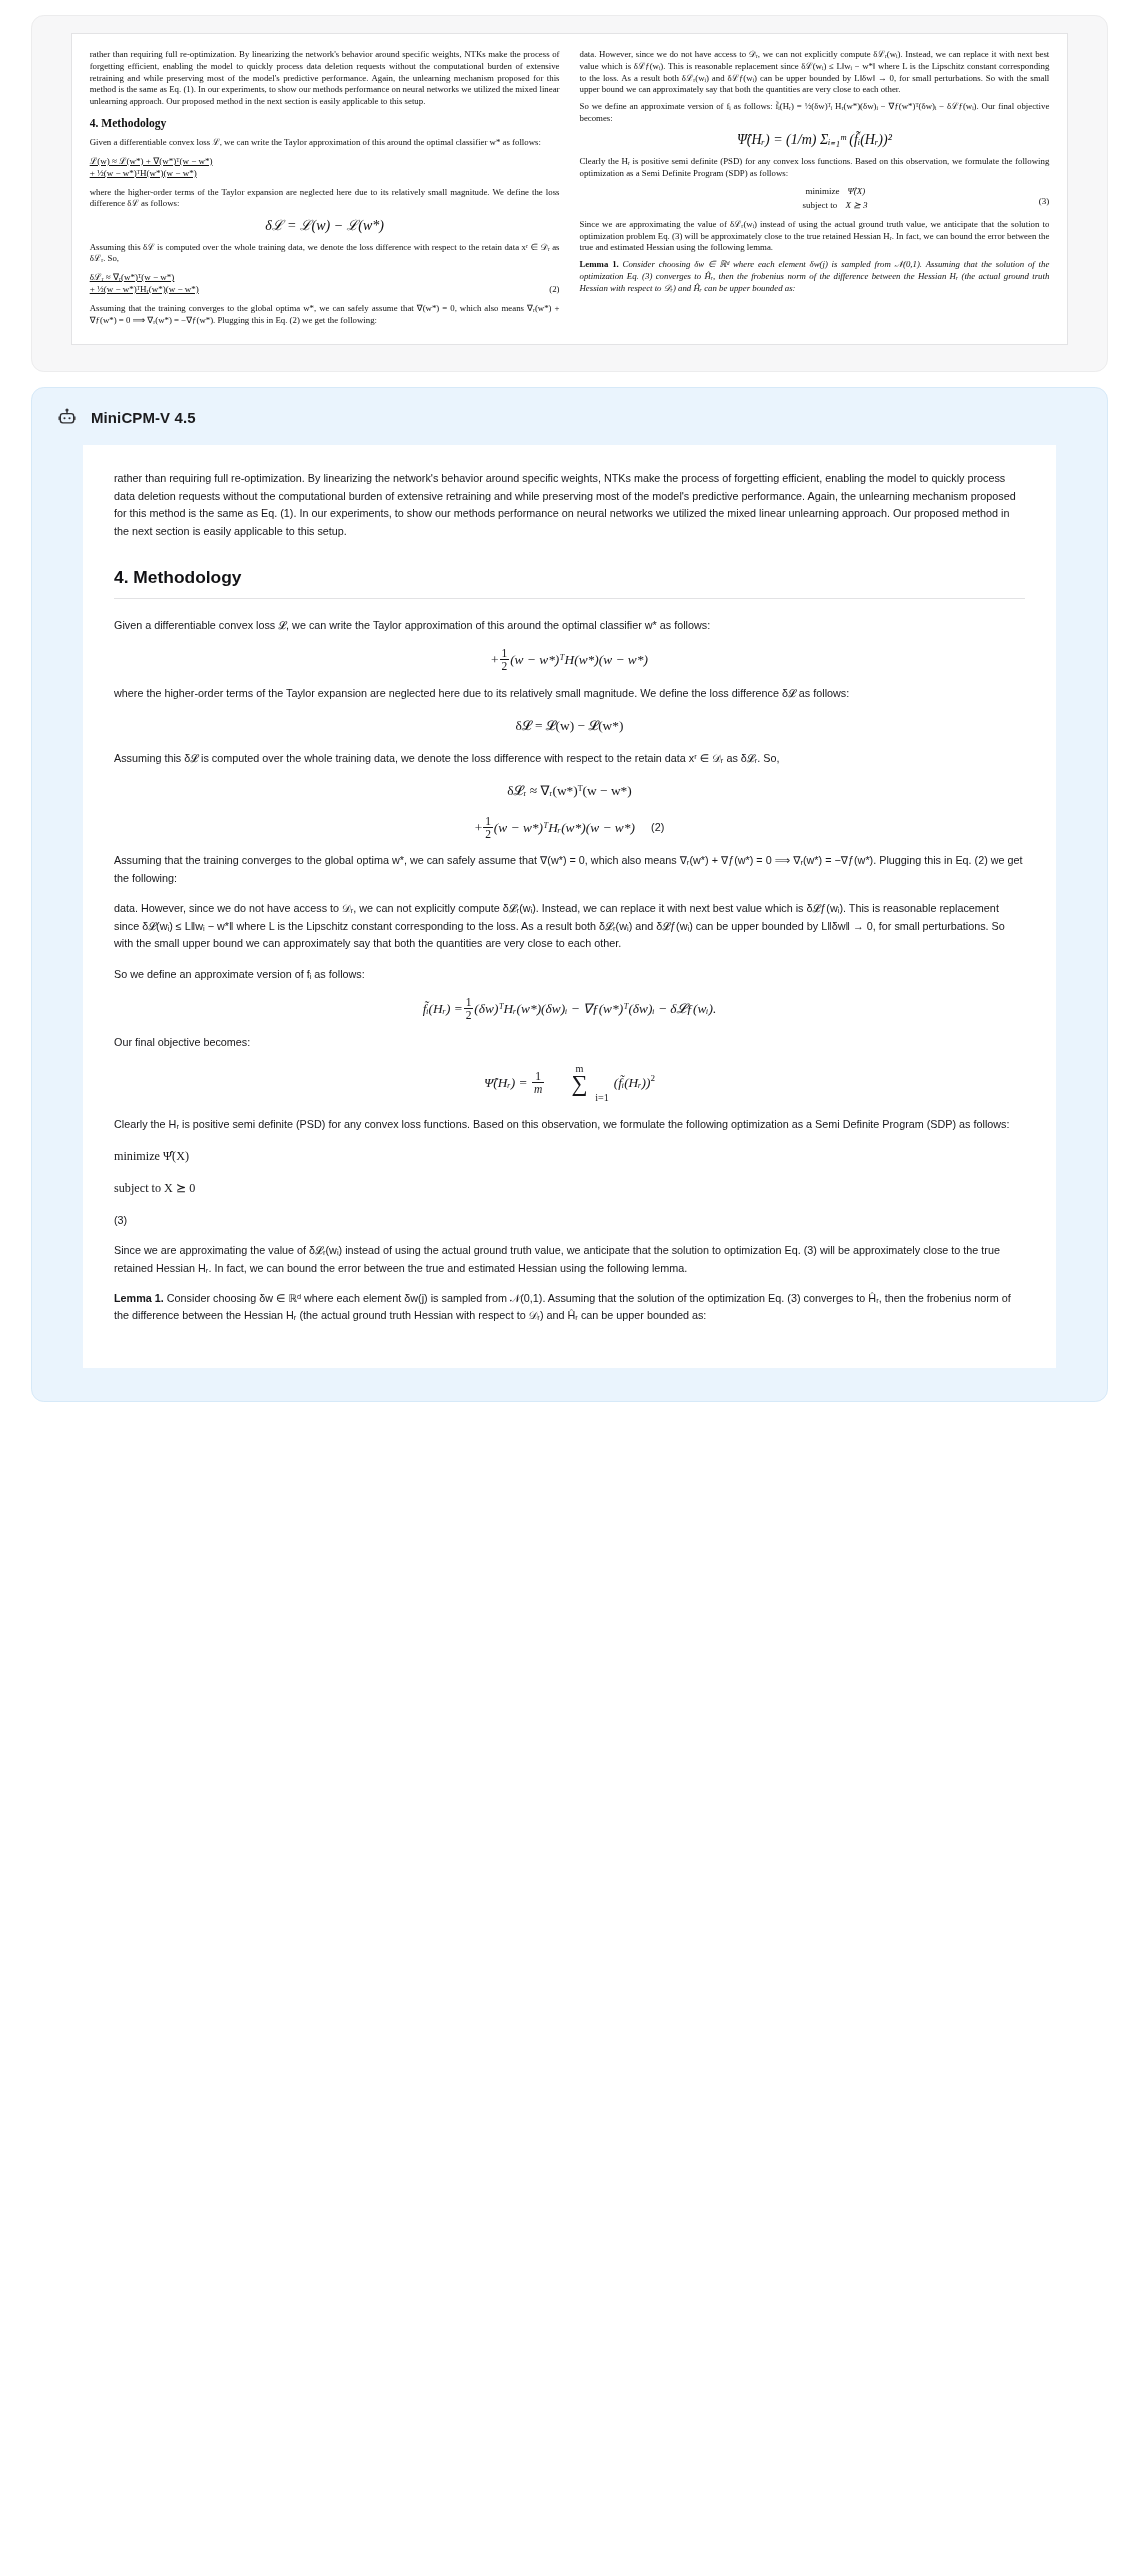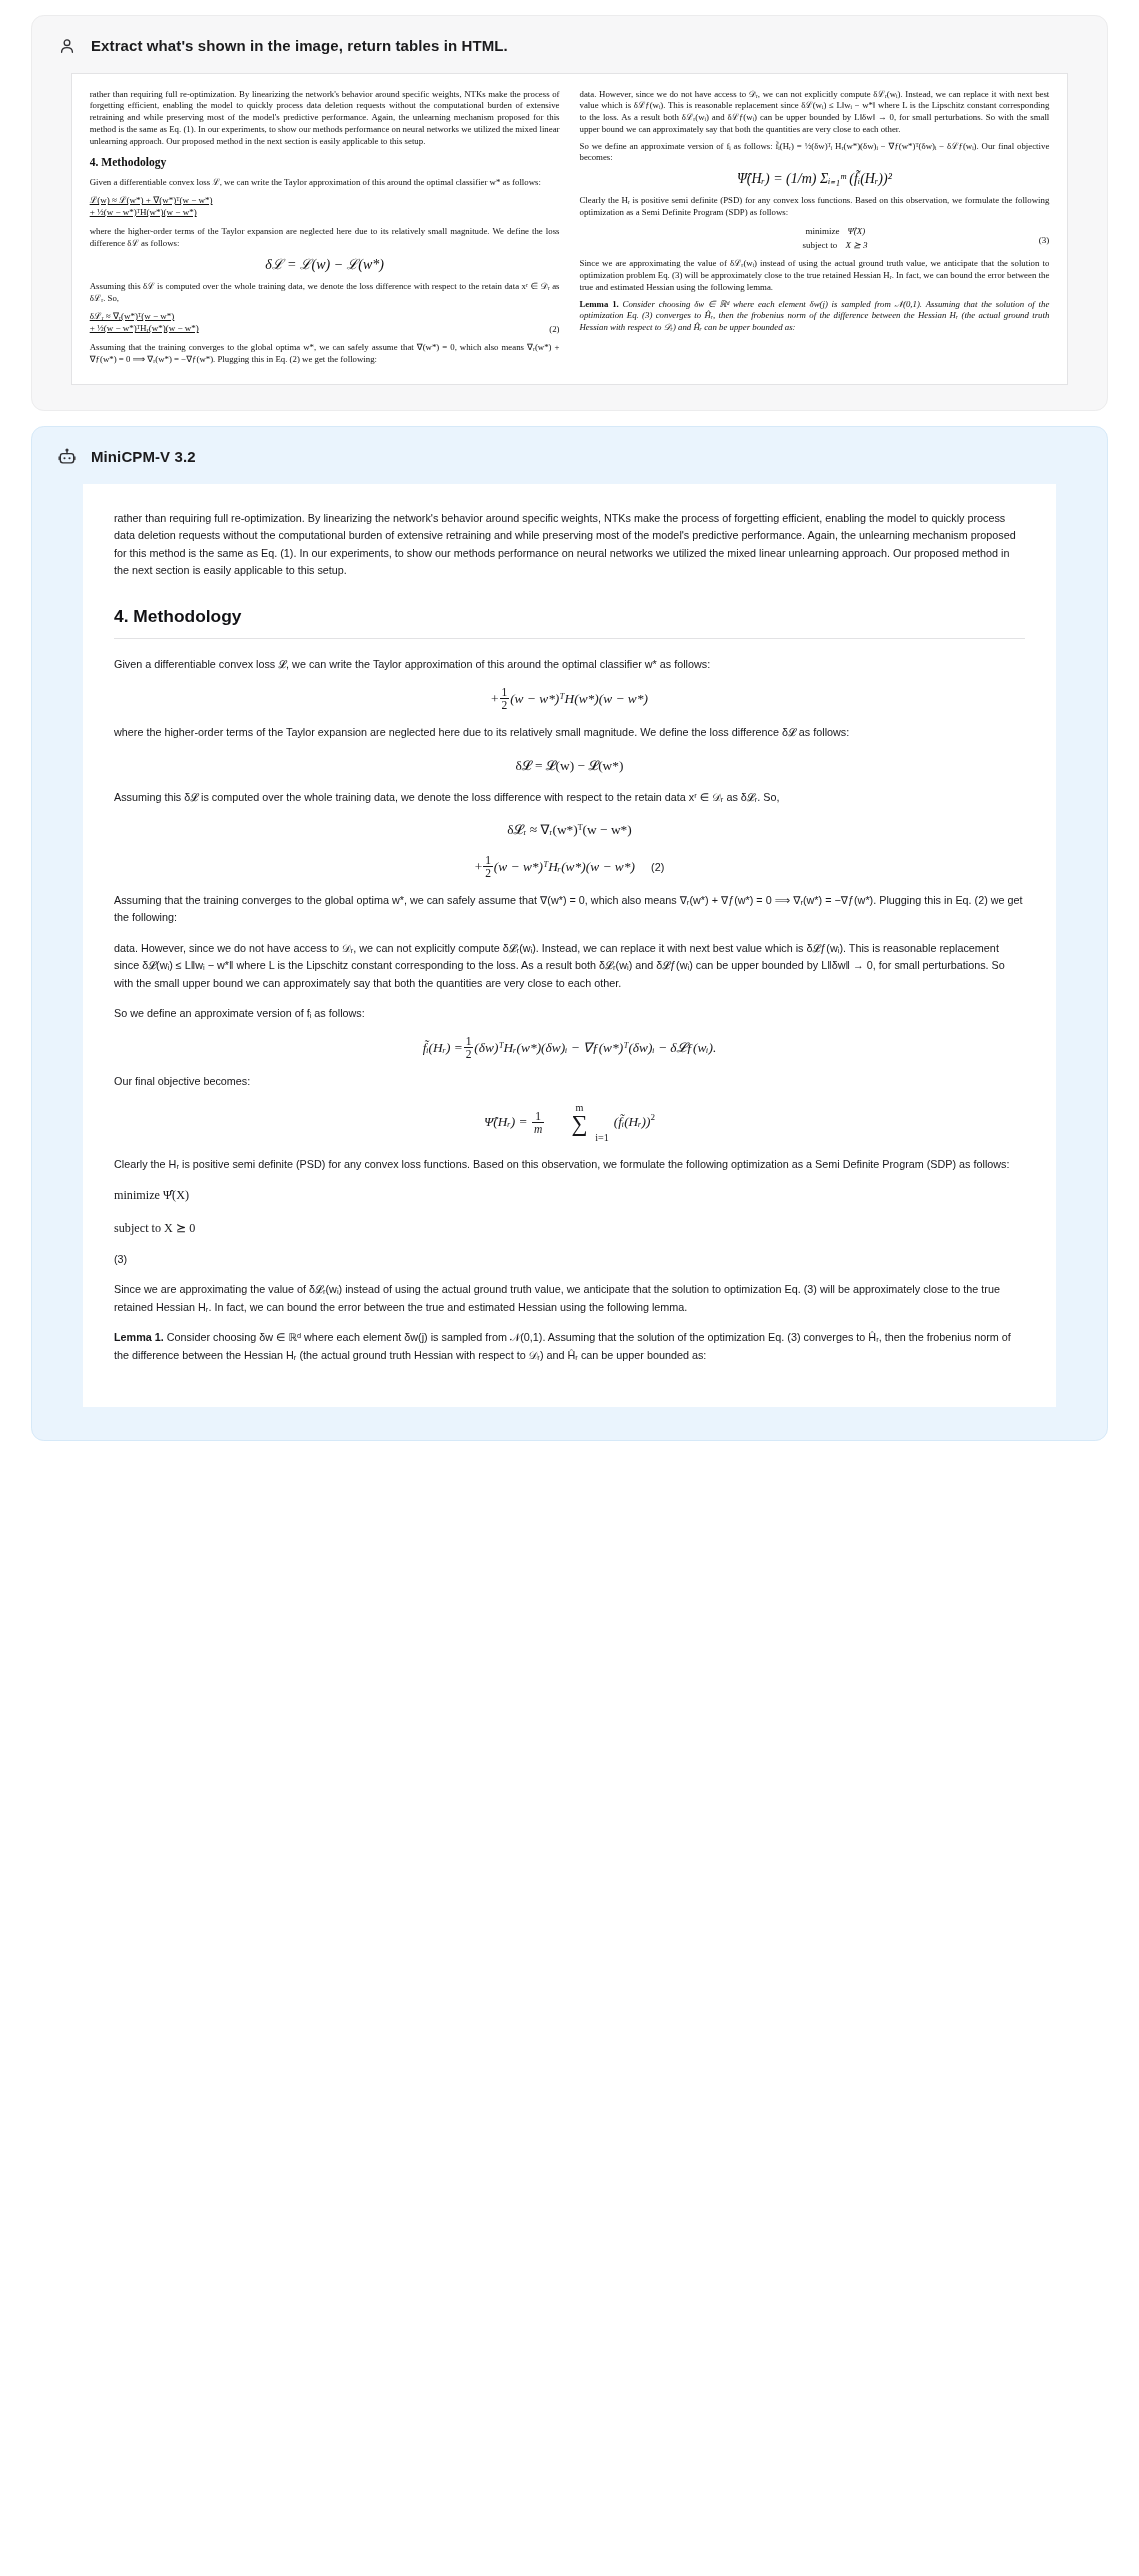--- a/index.html
+++ b/index.html
@@ -165,29 +165,20 @@
   .sumop .top { display: block; font-size: .95em; }
   .sumop .bot { display: block; font-size: .95em; margin-left: 45px; }
   sub, sup { font-size: .68em; }
 </style>
 </head>
 <body>
 
 <div class="page">
 
   <div class="block block-user">
-    <div class="block-head">
-      <div class="avatar">
-        <svg width="20" height="20" viewBox="0 0 24 24" fill="none" stroke="#2f2f33" stroke-width="1.6" stroke-linecap="round">
-          <circle cx="12" cy="8" r="3.4"></circle>
-          <path d="M5.5 19.5c0-3.6 2.9-5.6 6.5-5.6s6.5 2 6.5 5.6"></path>
-        </svg>
-      </div>
-      <div class="block-title">Extract what's shown in the image, return tables in HTML.</div>
-    </div>
 
     <div class="paper">
 
       <div class="paper-col">
         <p>rather than requiring full re-optimization. By linearizing the network's behavior around specific weights, NTKs make the process of forgetting efficient, enabling the model to quickly process data deletion requests without the computational burden of extensive retraining and while preserving most of the model's predictive performance. Again, the unlearning mechanism proposed for this method is the same as Eq. (1). In our experiments, to show our methods performance on neural networks we utilized the mixed linear unlearning approach. Our proposed method in the next section is easily applicable to this setup.</p>
 
         <h2>4. Methodology</h2>
 
         <p>Given a differentiable convex loss ℒ, we can write the Taylor approximation of this around the optimal classifier w* as follows:</p>
 
@@ -244,21 +235,21 @@
       <div class="avatar">
         <svg width="20" height="20" viewBox="0 0 24 24" fill="none" stroke="#2f2f33" stroke-width="1.6" stroke-linecap="round" stroke-linejoin="round">
           <rect x="4" y="8" width="16" height="11" rx="3"></rect>
           <circle cx="9" cy="13.5" r="1.3" fill="#2f2f33" stroke="none"></circle>
           <circle cx="15" cy="13.5" r="1.3" fill="#2f2f33" stroke="none"></circle>
           <path d="M12 8V4.8"></path>
           <circle cx="12" cy="3.6" r="1.1"></circle>
           <path d="M2.6 12v3M21.4 12v3"></path>
         </svg>
       </div>
-      <div class="block-title">MiniCPM-V 3.2</div>
+      <div class="block-title">MiniCPM-V 4.5</div>
     </div>
 
     <div class="answer-doc">
       <p>rather than requiring full re-optimization. By linearizing the network's behavior around specific weights, NTKs make the process of forgetting efficient, enabling the model to quickly process data deletion requests without the computational burden of extensive retraining and while preserving most of the model's predictive performance. Again, the unlearning mechanism proposed for this method is the same as Eq. (1). In our experiments, to show our methods performance on neural networks we utilized the mixed linear unlearning approach. Our proposed method in the next section is easily applicable to this setup.</p>
 
       <h2>4. Methodology</h2>
       <hr class="rule">
 
       <p>Given a differentiable convex loss 𝓛, we can write the Taylor approximation of this around the optimal classifier w* as follows:</p>
 

